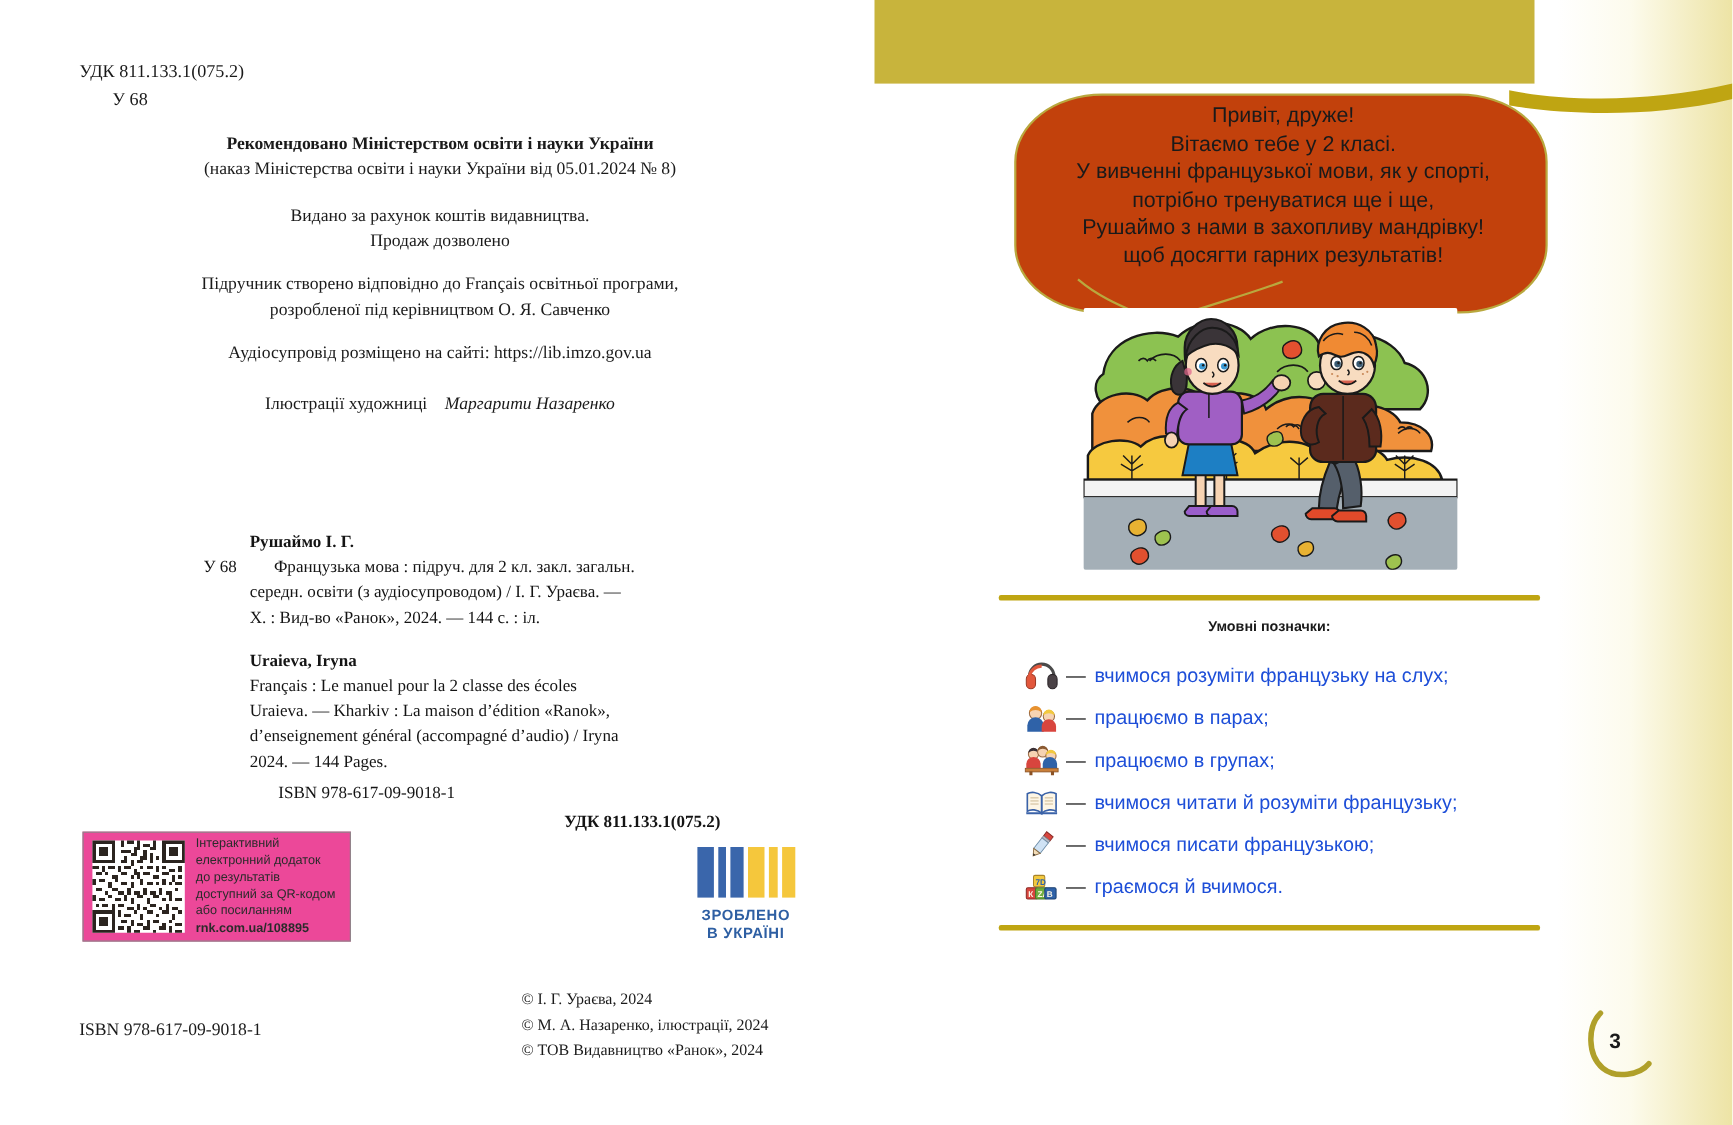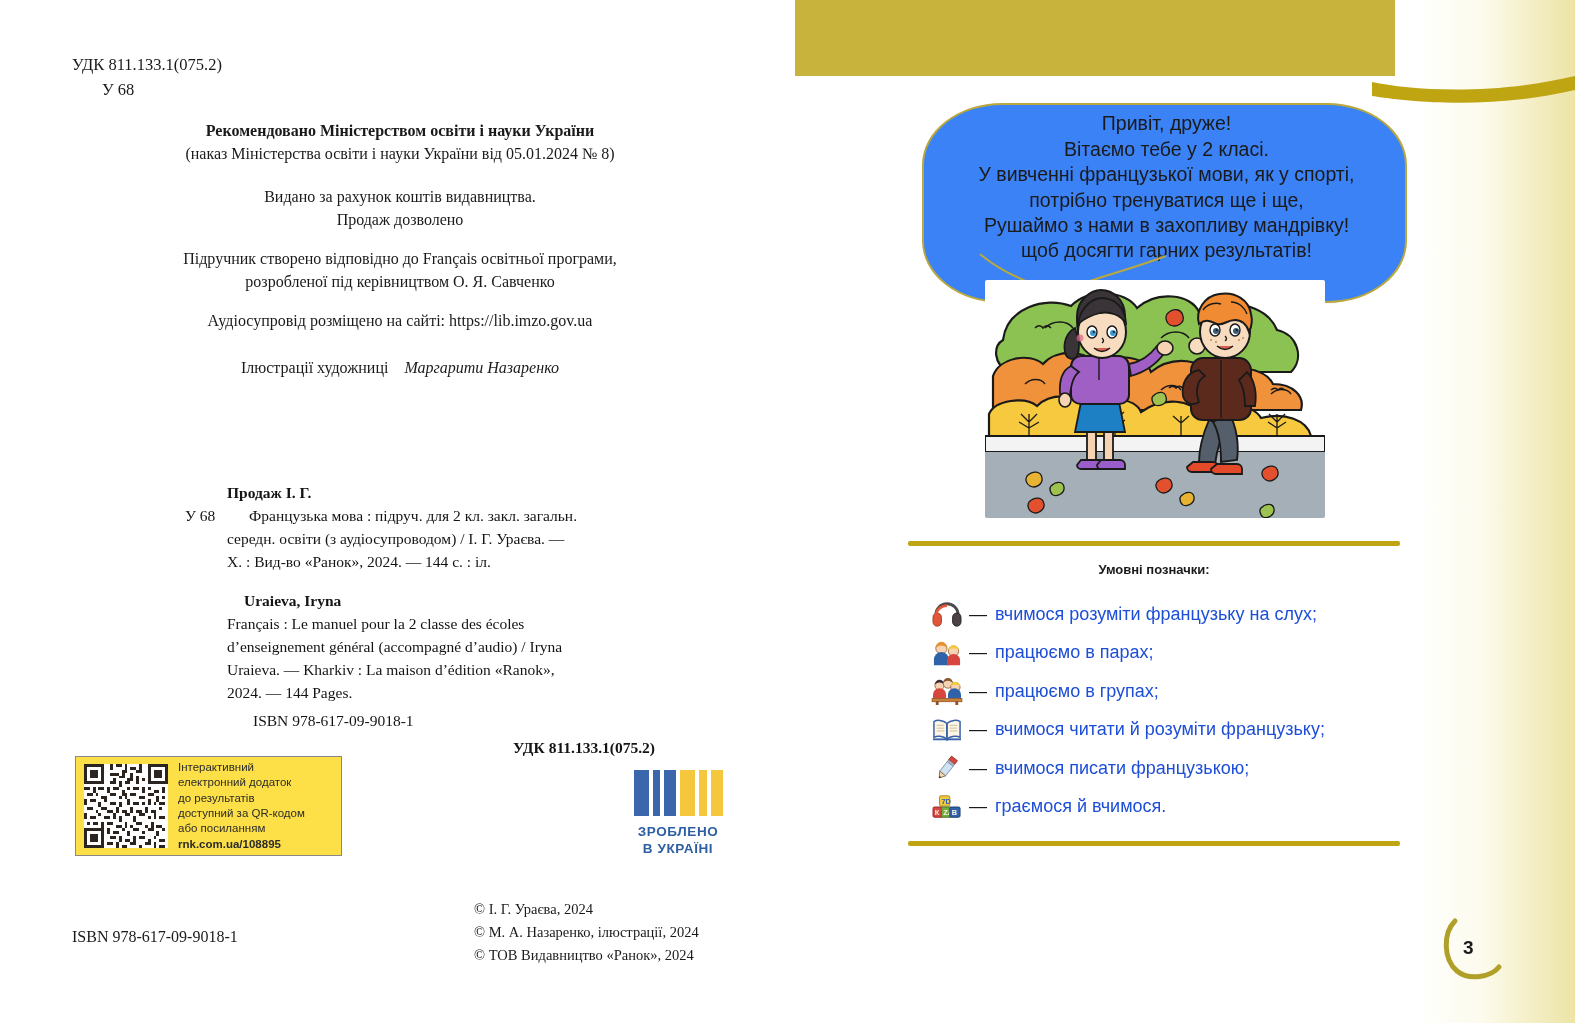--- a/index.html
+++ b/index.html
@@ -38,51 +38,51 @@
   .cb-illu  { left: 60px; top: 357px; width: 680px; }
   .cb-illu i { font-style: italic; margin-left: 12px; }
 
   
   .cip { position: absolute; left: 185px; top: 482px; width: 470px; font-size: 15.5px; line-height: 1.48; color: #141414; }
   .cip .name { font-weight: bold; margin-left: 42px; }
   .cip .rec-row { display: flex; }
   .cip .rec-key { width: 42px; flex: none; }
   .cip .rec-body { flex: 1; text-align: justify; }
   .cip .rec-body .indent { display: inline-block; width: 22px; }
-  .cip .fr-name { font-weight: bold; margin-left: 59px; margin-top: 16px; }
+  .cip .fr-name { font-weight: bold; margin-left: 42px; margin-top: 16px; }
   .cip .fr-body { margin-left: 42px; text-align: justify; }
   .cip .isbn { margin-left: 68px; margin-top: 6px; }
   .cip .udk-right { text-align: right; font-weight: bold; margin-top: 4px; }
 
   
   .qr-box {
-    position: absolute; left: 75px; top: 756px; width: 267px; height: 100px;
-    border: 1px solid #888; background: #fde047; display: flex; align-items: center; padding: 22px 8px;
+    position: absolute; left: 75px; top: 756px; width: 244px; height: 100px;
+    border: 1px solid #888; background: #ec4899; display: flex; align-items: center; padding: 22px 8px;
   }
   .qr-code { width: 84px; height: 84px; flex: none; }
   .qr-text { margin-left: 10px; font-family: "Liberation Sans", sans-serif; font-size: 11.5px; line-height: 1.33; color: #2b2b2b; }
   .qr-text .link { font-weight: bold; }
 
   
   .mu-logo { position: absolute; left: 618px; top: 770px; width: 120px; text-align: center; }
   .mu-bars { display: flex; height: 46px; gap: 4px; justify-content: center; align-items: stretch; }
   .mu-bars span { display: block; }
   .mu-cap { margin-top: 8px; font-family: "Liberation Sans", sans-serif; font-size: 13.5px;
             font-weight: bold; line-height: 1.25; color: #2e5fa3; letter-spacing: .6px; }
 
   .copyrights { position: absolute; left: 474px; top: 898px; font-size: 14.5px; line-height: 1.6; color: #1a1a1a; }
   .isbn-bottom { position: absolute; left: 72px; top: 928px; font-size: 16px; color: #1a1a1a; }
 
   
   .right-page { position: absolute; left: 790px; top: 0; width: 785px; height: 1023px; }
 
   
   .bubble {
-    position: absolute; left: 132px; top: 103px; width: 485px; height: 200px;
-    border: 2px solid #b9a83e; border-radius: 80px/62px; background: #3b82f6;
+    position: absolute; left: 132px; top: 85px; width: 485px; height: 200px;
+    border: 2px solid #b9a83e; border-radius: 80px/62px; background: #c2410c;
   }
   .bubble-text {
     position: absolute; left: 0; top: 0; width: 485px; height: 165px;
     display: flex; flex-direction: column; align-items: center; justify-content: center;
     font-family: "Liberation Sans", sans-serif; font-size: 19.5px; line-height: 1.30;
     color: #1a1a1a; text-align: center;
   }
 
   
   .illus { position: absolute; left: 195px; top: 280px; width: 340px; height: 238px; }
@@ -147,34 +147,34 @@
       <div>розробленої під керівництвом О. Я. Савченко</div>
     </div>
 
     <div class="center-block cb-audio">Аудіосупровід розміщено на сайті: https://lib.imzo.gov.ua</div>
 
     <div class="center-block cb-illu">
       <span>Ілюстрації художниці </span><i>Маргарити Назаренко</i>
     </div>
 
     <div class="cip">
-      <div class="name">Продаж І. Г.</div>
+      <div class="name">Рушаймо І. Г.</div>
       <div class="rec-row">
         <div class="rec-key">У 68</div>
         <div class="rec-body">
           <div><span class="indent"></span><span>Французька мова : підруч. для 2 кл. закл. загальн.</span></div>
           <div>середн. освіти (з аудіосупроводом) / І. Г. Ураєва. —</div>
           <div>Х. : Вид-во «Ранок», 2024. — 144 с. : іл.</div>
         </div>
       </div>
       <div class="fr-name">Uraieva, Iryna</div>
       <div class="fr-body">
         <div>Français : Le manuel pour la 2 classe des écoles</div>
+        <div>Uraieva. — Kharkiv : La maison d’édition «Ranok»,</div>
         <div>d’enseignement général (accompagné d’audio) / Iryna</div>
-        <div>Uraieva. — Kharkiv : La maison d’édition «Ranok»,</div>
         <div>2024. — 144 Pages.</div>
       </div>
       <div class="isbn">ISBN 978-617-09-9018-1</div>
       <div class="udk-right">УДК 811.133.1(075.2)</div>
     </div>
 
     <div class="qr-box">
       <svg class="qr-code" viewBox="0 0 29 29" shape-rendering="crispEdges">
         <rect width="29" height="29" fill="#fff"></rect>
         <g fill="#2b241f">

